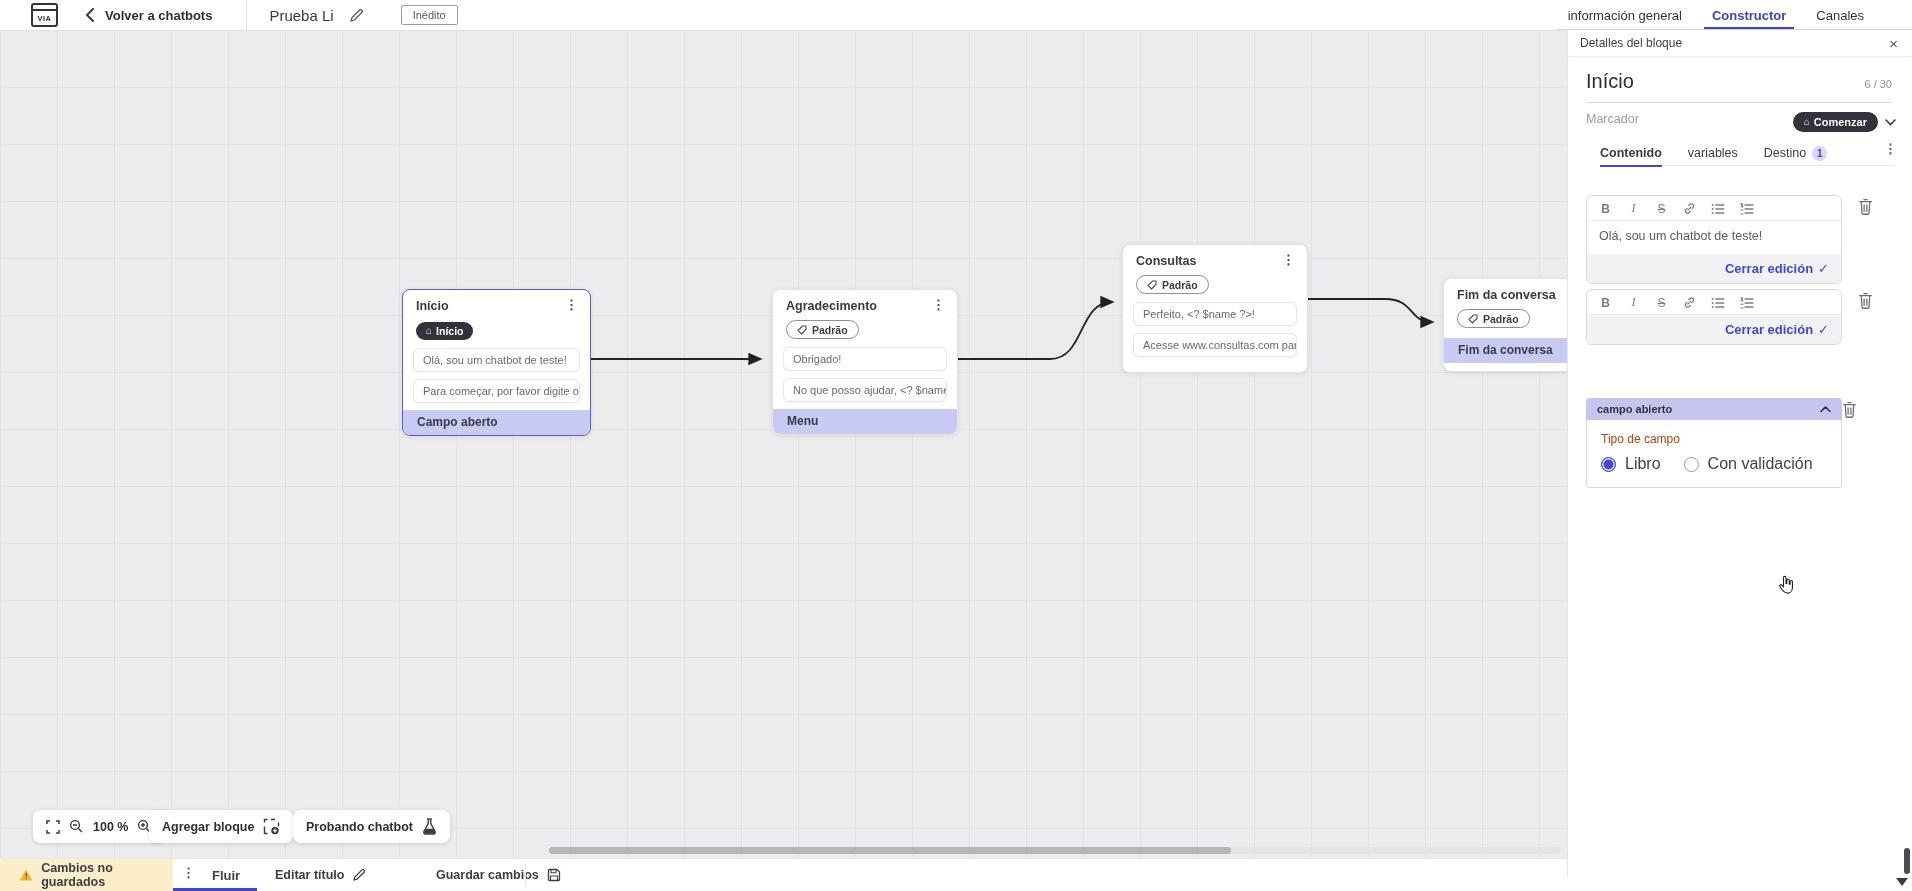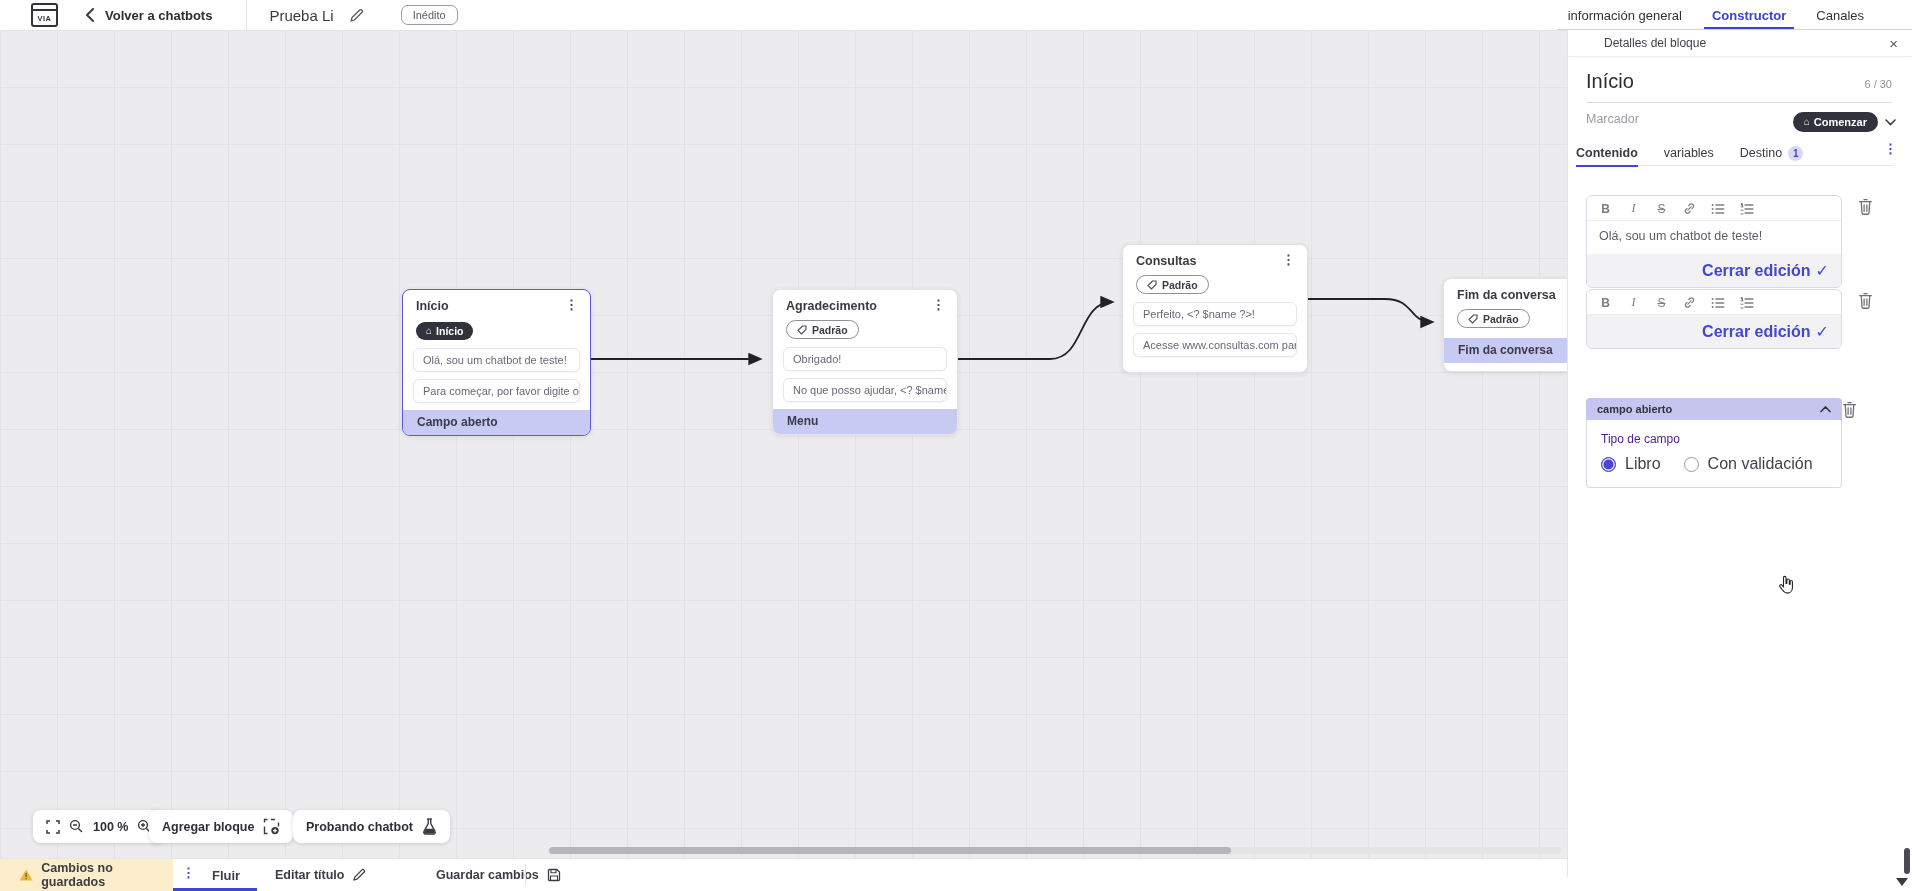--- a/index.html
+++ b/index.html
@@ -10,21 +10,21 @@
   .topbar { position:absolute; left:0; top:0; width:1912px; height:30px; background:#fff; z-index:20; }
   .topbar-left { position:absolute; left:0; top:0; height:30px; display:flex; align-items:center; }
   .logo { margin-left:31px; width:27px; height:24px; border:2px solid #33333b; border-radius:3px; display:flex; flex-direction:column; }
   .logo .logo-top { height:6px; border-bottom:2px solid #33333b; }
   .logo .logo-txt { flex:1; font-size:7.5px; font-weight:bold; letter-spacing:.5px; display:flex; align-items:center; justify-content:center; color:#33333b; }
   .back-chevron { margin-left:27px; width:10px; height:14px; }
   .back-label { margin-left:10px; font-size:13px; font-weight:bold; color:#2e2e36; }
   .tb-divider { margin-left:34px; width:1px; height:30px; background:#e3e3e8; }
   .bot-title { margin-left:22px; font-size:15px; color:#3a3a42; }
   .pencil-icon { margin-left:15px; }
-  .status-pill { margin-left:37px; border:1px solid #9a9aa2; border-radius:7px; padding:3px 11px; font-size:11px; color:#5a5a64; background:#fff; }
+  .status-pill { margin-left:37px; border:1px solid #9a9aa2; border-radius:2px; padding:3px 11px; font-size:11px; color:#5a5a64; background:#fff; }
   .topbar-tabs { position:absolute; right:48px; top:0; height:30px; display:flex; gap:30px; align-items:center; }
   .tt { font-size:13px; color:#32323a; cursor:default; position:relative; height:30px; display:flex; align-items:center; }
   .tt.active { color:#3a43cf; font-weight:bold; }
   .tt.active::after { content:""; position:absolute; left:-8px; right:-8px; bottom:0; height:3px; background:#3a43cf; }
   .topbar-panel-border { position:absolute; left:1557px; right:0; top:29px; height:1px; background:#d4d4da; }
 
   
   .canvas { position:absolute; left:0; top:30px; width:1567px; height:828px; overflow:hidden;
     background-color:#ececee;
     background-image:linear-gradient(#e2e2e6 1px, transparent 1px), linear-gradient(90deg,#e2e2e6 1px, transparent 1px);
@@ -46,52 +46,52 @@
   .action-row { background:#c7cbf3; padding:5px 0 6px 14px; font-size:12px; font-weight:bold; color:#3a3a4a; border-radius:0 0 7px 7px; white-space:nowrap; }
   .node-pad-bottom { height:8px; }
 
   
   .float-btn { position:absolute; top:780px; height:33px; background:#fff; border-radius:8px; box-shadow:0 1px 4px rgba(30,30,50,.16); display:flex; align-items:center; gap:9px; padding:0 13px; font-size:12.5px; font-weight:bold; color:#2f2f38; z-index:3; }
   .hscroll-track { position:absolute; left:549px; top:817px; width:1012px; height:7px; background:#e4e4e7; border-radius:4px; z-index:3; }
   .hscroll-thumb { position:absolute; left:0; top:0; width:682px; height:7px; background:#b5b5bb; border-radius:4px; }
 
   
   .panel { position:absolute; left:1567px; top:30px; width:345px; height:847px; background:#fff; border-left:1px solid #e4e4ea; z-index:10; }
-  .panel-head { position:absolute; left:0; top:0; width:100%; height:27px; display:flex; align-items:center; justify-content:space-between; padding:0 14px 0 36px; border-bottom:1px solid #f0f0f4; box-shadow:0 1px 2px rgba(0,0,0,.03); font-size:12px; color:#3f3f49; }
+  .panel-head { position:absolute; left:0; top:0; width:100%; height:27px; display:flex; align-items:center; justify-content:space-between; padding:0 14px 0 12px; border-bottom:1px solid #f0f0f4; box-shadow:0 1px 2px rgba(0,0,0,.03); font-size:12px; color:#3f3f49; }
   .panel-close { font-size:15px; color:#55555d; line-height:15px; }
   .block-title-row { position:absolute; left:18px; right:20px; top:40px; display:flex; justify-content:space-between; align-items:flex-end; border-bottom:1px solid #dcdce4; padding-bottom:9px; }
   .block-title { font-size:20px; color:#2b2b34; }
   .char-counter { font-size:11px; color:#8f8f99; padding-bottom:3px; }
   .marker-row { position:absolute; left:18px; right:16px; top:82px; display:flex; justify-content:space-between; }
   .marker-label { font-size:12.5px; color:#9b9ba6; }
   .marker-value { display:flex; align-items:center; gap:7px; }
-  .panel-tabs { position:absolute; left:8px; right:18px; top:110px; height:26px; display:flex; gap:26px; border-bottom:1px solid #e5e5ec; }
+  .panel-tabs { position:absolute; left:32px; right:18px; top:110px; height:26px; display:flex; gap:26px; border-bottom:1px solid #e5e5ec; }
   .ptab { font-size:12.5px; color:#3a3a44; position:relative; display:flex; align-items:center; gap:6px; height:26px; }
   .ptab.active { font-weight:bold; }
   .ptab.active::after { content:""; position:absolute; left:0; right:0; bottom:-1px; height:2px; background:#3f46d2; }
   .ptab-badge { width:15px; height:15px; border-radius:50%; background:#dad8f8; color:#4540c8; font-size:10px; font-weight:bold; display:flex; align-items:center; justify-content:center; }
   .panel-kebab { position:absolute; right:-3px; top:3px; }
 
   .editor-row { position:absolute; left:18px; display:flex; gap:16px; align-items:flex-start; }
   .editor-card { width:256px; border:1px solid #d9d9e1; border-radius:6px; overflow:hidden; background:#fff; }
   .editor-toolbar { display:flex; align-items:center; gap:15px; padding:5px 12px 4px; border-bottom:1px solid #ececf1; color:#7d7d88; }
   .ti { font-size:12px; color:#7d7d88; width:13px; text-align:center; }
   .ti.b { font-weight:bold; }
   .ti.i { font-style:italic; font-family:"Liberation Serif", serif; }
   .ti.s { text-decoration:line-through; }
   .editor-body { padding:7px 12px 9px; font-size:12.5px; color:#5c5c66; line-height:1.38; min-height:30px; }
-  .editor-footer { background:#f2f2f5; padding:7px 12px; text-align:right; font-size:16px; font-weight:bold; color:#4247cf; }
+  .editor-footer { background:#f2f2f5; padding:7px 12px; text-align:right; font-size:13px; font-weight:bold; color:#4247cf; }
   .editor-footer .check { font-weight:normal; margin-left:5px; }
   .trash-btn { margin-top:3px; }
 
   .field-row { position:absolute; left:18px; top:368px; display:flex; align-items:flex-start; }
   .field-card { width:256px; }
   .field-head { background:#c5c5ef; border-radius:4px 4px 0 0; padding:5px 11px; display:flex; justify-content:space-between; align-items:center; font-size:11px; font-weight:bold; color:#32323c; }
   .field-body { border:1px solid #d9d9e1; border-top:none; border-radius:0 0 4px 4px; padding:12px 14px 14px; background:#fff; }
-  .field-type-label { font-size:12px; color:#4c1d95; margin-bottom:9px; }
+  .field-type-label { font-size:12px; color:#c2410c; margin-bottom:9px; }
   .radio-row { display:flex; align-items:center; gap:9px; }
   .radio { width:15px; height:15px; border-radius:50%; flex:none; }
   .radio.on { background:#4a45d6; border:1.5px solid #4a45d6; box-shadow:inset 0 0 0 1.5px rgba(255,255,255,.85); }
   .radio.off { background:#fff; border:1.5px solid #9a9aa6; }
   .radio-label { font-size:16px; color:#3f3f4a; margin-right:14px; }
   .field-helper { margin-top:11px; font-size:12px; color:#a6a6b0; line-height:1.45; }
 
   .add-content-btn { position:absolute; left:13px; top:519px; width:303px; height:40px; border:1.5px dashed #b5b5bf; border-radius:4px; background:#fbfbfd; font-size:12.5px; font-weight:bold; color:#3a3a44; display:flex; align-items:center; justify-content:center; }
   .cursor-hand { position:absolute; left:208px; top:544px; z-index:15; }
 

